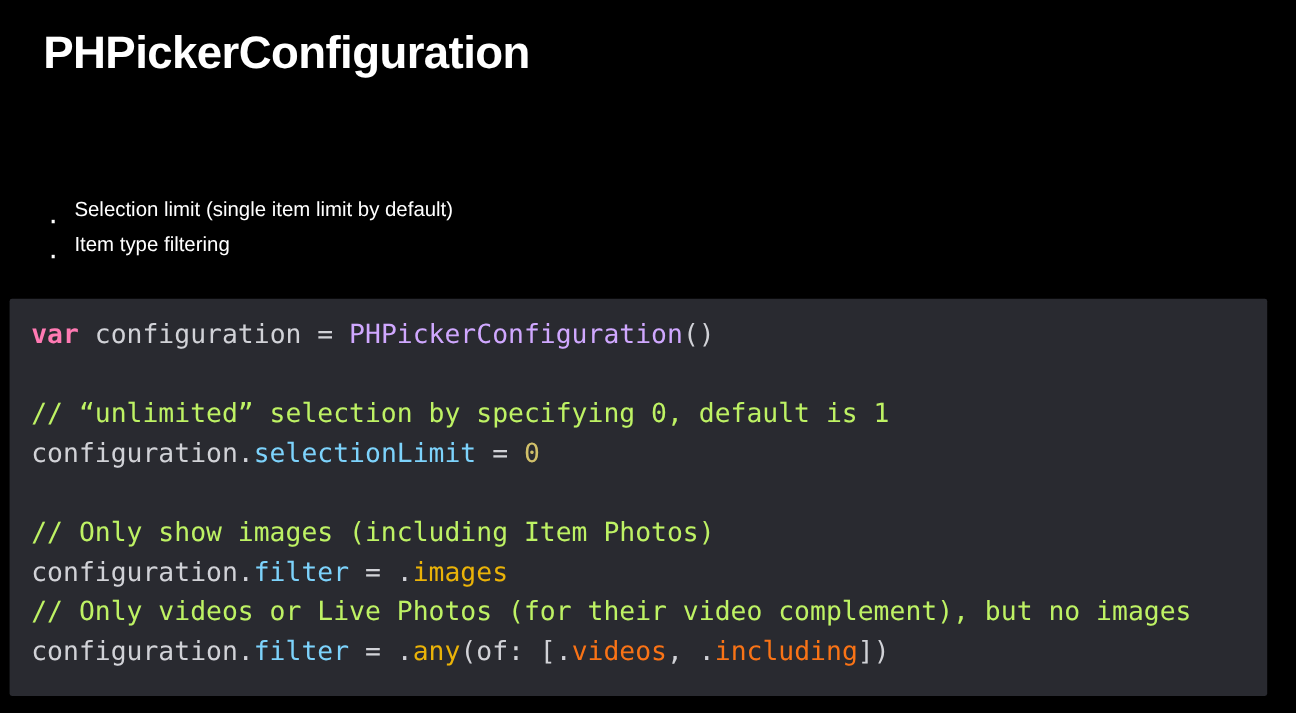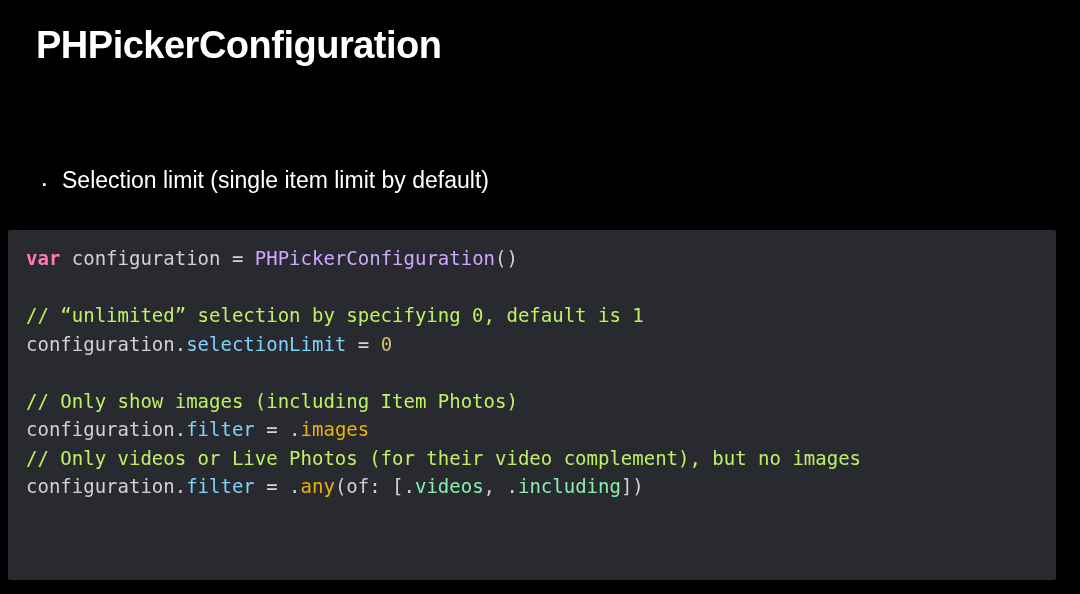--- a/index.html
+++ b/index.html
@@ -30,65 +30,66 @@
       font-weight: 400;
       padding-left: 36px;
       margin-bottom: 10px;
     }
     .bullets {
       list-style: none;
       padding-left: 36px;
       margin-bottom: 30px;
     }
     .bullets li {
-      font-size: 23px;
+      font-size: 17px;
       font-weight: 400;
       line-height: 1.7;
       position: relative;
       padding-left: 26px;
     }
     .bullets li::before {
       content: "·";
       position: absolute;
       left: 4px;
       top: 0;
       font-size: 26px;
       line-height: 1.7;
     }
     .code-block {
       flex: 1;
       background: #292a30;
       margin: 0 8px 0 8px;
       border-radius: 2px;
       padding: 14px 18px 14px 18px;
       font-family: "SF Mono", ui-monospace, Menlo, Consolas, monospace;
-      font-size: 19px;
+      font-size: 22px;
       line-height: 1.5;
       white-space: pre;
       color: #d1d2d7;
       overflow: hidden;
     }
     .tok-keyword  { color: #ff7ab3; font-weight: 700; }
     .tok-default  { color: #d1d2d7; }
     .tok-type     { color: #d0a8ff; }
     .tok-property { color: #7dd3fc; }
     .tok-member   { color: #eab308; }
-    .tok-enum     { color: #86efac; }
+    .tok-enum     { color: #f97316; }
     .tok-number   { color: #d1c06a; }
     .tok-comment  { color: #bef264; }
   </style>
 </head>
 <body>
 
 <div class="slide">
   <h1 class="title">PHPickerConfiguration</h1>
 
 
   <ul class="bullets">
     <li>Selection limit (single item limit by default)</li>
+    <li>Item type filtering</li>
   </ul>
 
   <pre class="code-block"><span class="tok-keyword">var</span><span class="tok-default"> configuration = </span><span class="tok-type">PHPickerConfiguration</span><span class="tok-default">()
 
 </span><span class="tok-comment">// “unlimited” selection by specifying 0, default is 1</span><span class="tok-default">
 configuration.</span><span class="tok-property">selectionLimit</span><span class="tok-default"> = </span><span class="tok-number">0</span><span class="tok-default">
 
 </span><span class="tok-comment">// Only show images (including Item Photos)</span><span class="tok-default">
 configuration.</span><span class="tok-property">filter</span><span class="tok-default"> = .</span><span class="tok-member">images</span><span class="tok-default">
 </span><span class="tok-comment">// Only videos or Live Photos (for their video complement), but no images</span><span class="tok-default">

